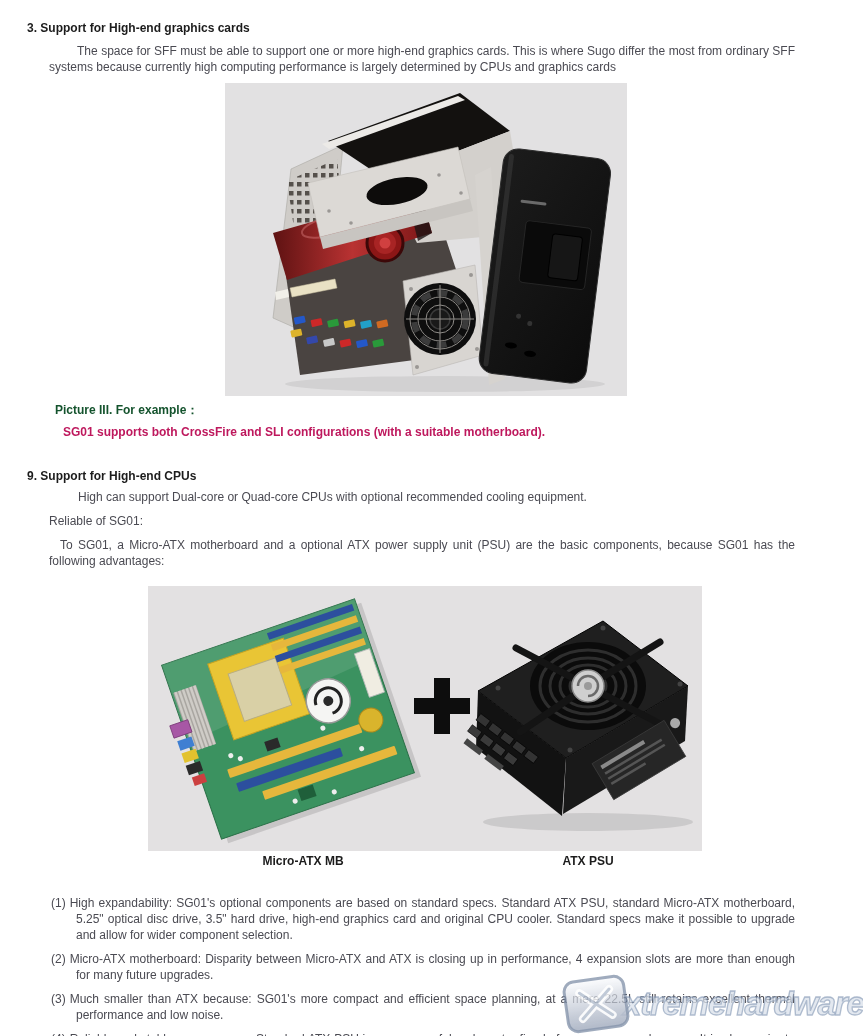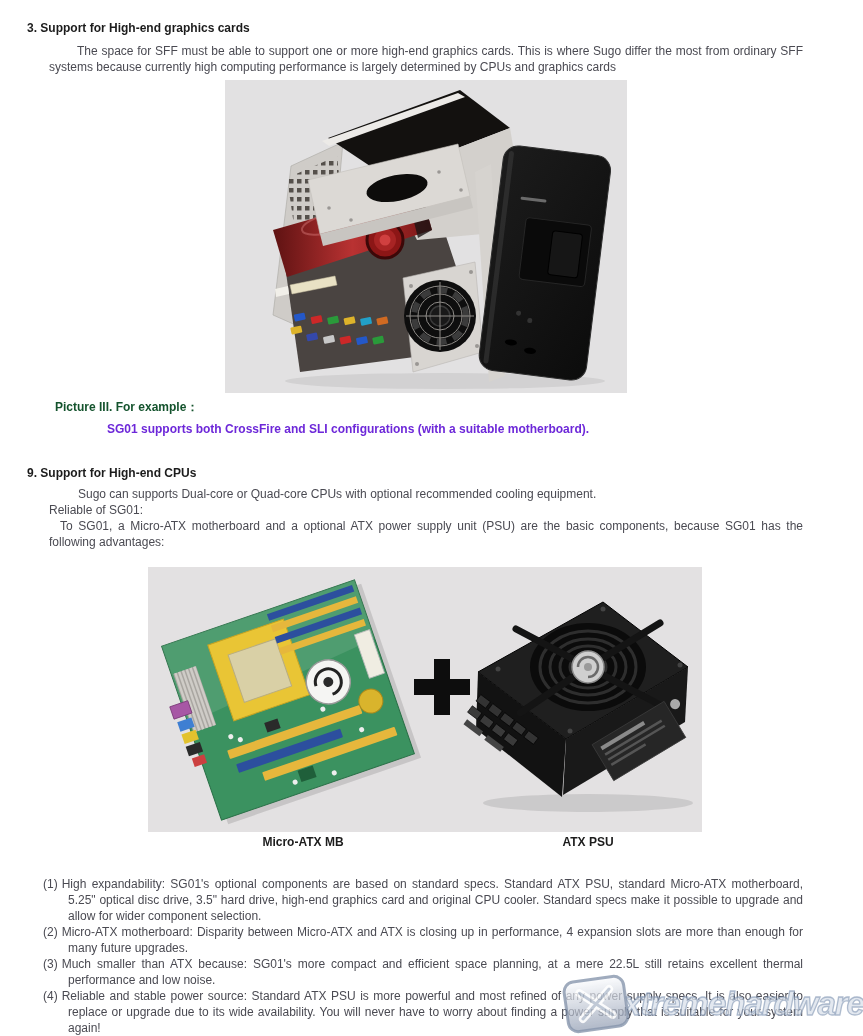--- a/index.html
+++ b/index.html
@@ -5,29 +5,29 @@
   html,body{margin:0;padding:0;}
   body{
     width:863px;height:1036px;background:#ffffff;overflow:hidden;position:relative;
     font-family:"Liberation Sans","DejaVu Sans",sans-serif;
     font-size:12px;line-height:16px;color:#4a4a52;
     -webkit-font-smoothing:antialiased;
   }
   .page{padding:20px 60px 0 27px;}
   .h{font-weight:bold;color:#1c1c1c;margin:0;font-size:12px;line-height:16px;}
   .h4{margin-top:28px;}
-  p{margin:0;}
+  p{margin:8px;}
   .body-par{margin-left:22px;text-align:justify;}
   .p1{margin-top:7px;text-indent:28px;}
   .p-sugo{margin-top:5px;text-indent:29px;}
   .p-to{text-indent:11px;}
   .fig1{margin:5px 0 0 198px;width:402px;height:313px;display:block;}
   .fig2{margin:17px 0 0 121px;width:554px;height:265px;display:block;}
   .cap-picture{font-weight:bold;color:#14532d;margin:6px 0 0 28px;}
-  .cap-note{font-weight:bold;color:#6d28d9;margin:6px 0 0 80px;}
+  .cap-note{font-weight:bold;color:#be185d;margin:6px 0 0 36px;}
   .cap-row{width:554px;margin-left:121px;display:flex;margin-top:2px;gap:16px;}
   .cap-cell{font-weight:bold;color:#1c1c1c;text-align:center;}
   .cap-cell.left{width:310px;}
   .cap-cell.right{flex:1;}
   .adv-list{margin:26px 0 0 16px;width:760px;}
   .li{padding-left:25px;text-indent:-25px;text-align:justify;}
   .li .marker{margin-right:4px;}
   .watermark{
     position:absolute;left:561px;top:972px;width:300px;height:64px;
     display:flex;align-items:center;opacity:0.82;pointer-events:none;z-index:5;
@@ -155,21 +155,21 @@
       <circle cx="312" cy="242" r="2.5" fill="#333333"></circle>
       <ellipse cx="296" cy="266" rx="6" ry="3" fill="#000000"></ellipse>
       <ellipse cx="316" cy="272" rx="6" ry="3" fill="#000000"></ellipse>
     </g>
   </svg>
 
   <p class="cap-picture">Picture III. For example：</p>
   <p class="cap-note">SG01 supports both CrossFire and SLI configurations (with a suitable motherboard).</p>
 
   <p class="h h4">9. Support for High-end CPUs</p>
-  <p class="body-par p-sugo">Sugo can supports Dual-core or Quad-core CPUs with optional recommended cooling equipment.</p>
+  <p class="body-par p-sugo">High can support Dual-core or Quad-core CPUs with optional recommended cooling equipment.</p>
   <p class="body-par">Reliable of SG01:</p>
   <p class="body-par p-to">To SG01, a Micro-ATX motherboard and a optional ATX power supply unit (PSU) are the basic components, because SG01 has the following advantages:</p>
 
   <svg class="fig2" viewBox="0 0 554 265" xmlns="http://www.w3.org/2000/svg">
     <rect width="554" height="265" fill="#e3e1e2"></rect>
 
     <g transform="translate(140,133) rotate(-19)">
       <rect x="-97" y="-86" width="204" height="184" fill="rgba(0,0,0,0.12)"></rect>
       <rect x="-102" y="-92" width="204" height="184" fill="#3b9260" stroke="#2a7047" stroke-width="1"></rect>
       <polygon points="-102,-92 102,-92 102,-30 -102,-10" fill="#ffffff" opacity="0.10"></polygon>

